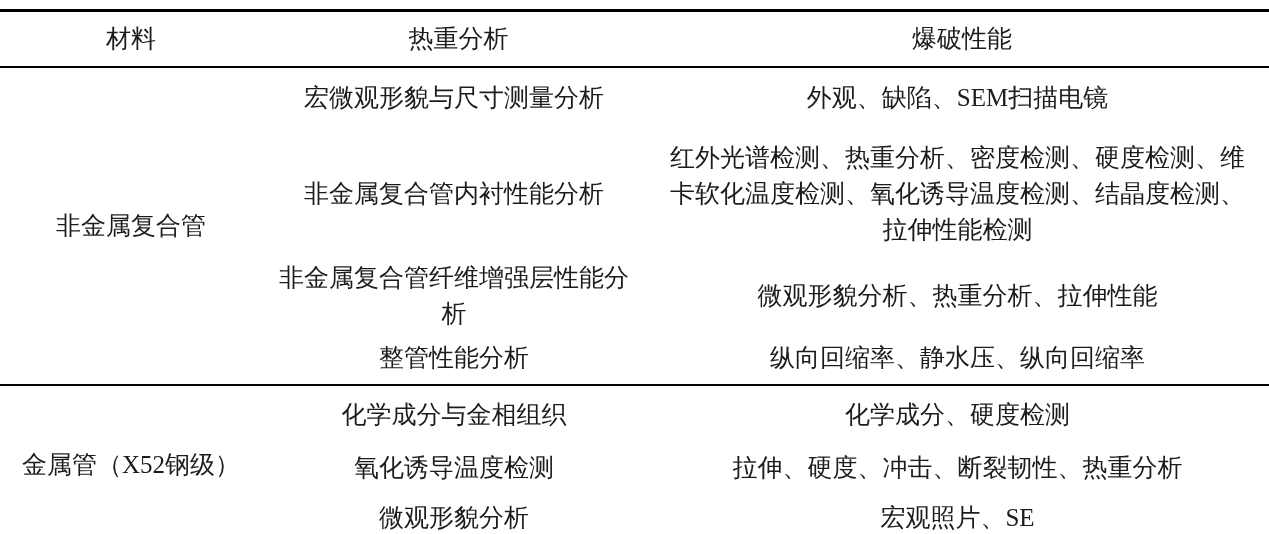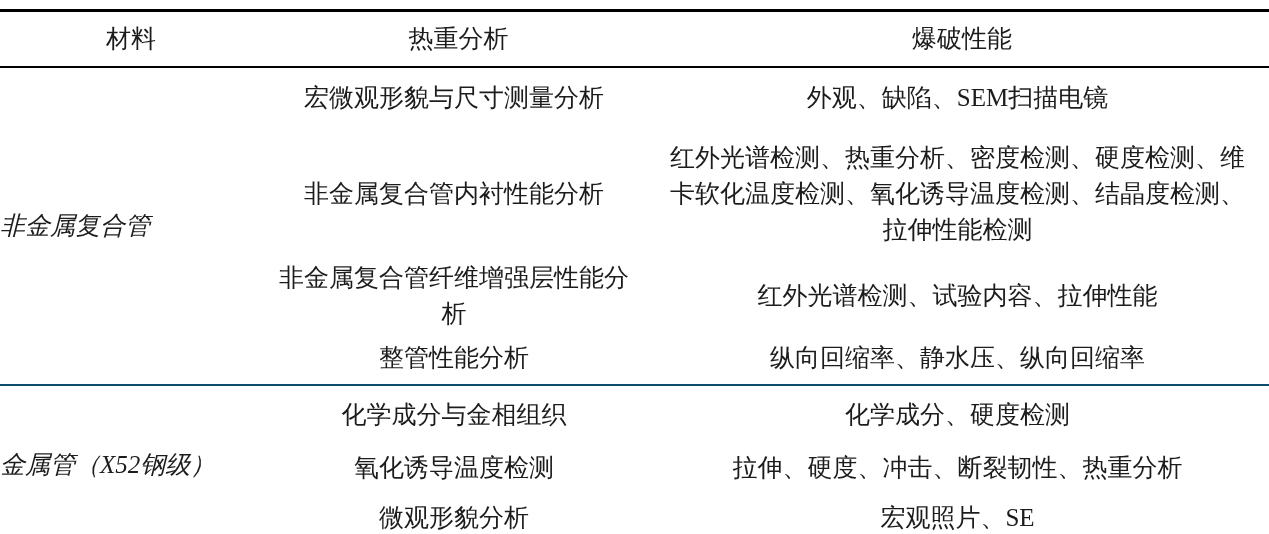--- a/index.html
+++ b/index.html
@@ -37,33 +37,33 @@
     padding: 0;
     vertical-align: middle;
     overflow: hidden;
   }
   tr.header-row th {
     height: 54px;
     text-align: center;
     border-bottom: 2px solid #000;
   }
   td.cell-material {
-    font-style: italic;
+    text-align: center;
   }
   td.cell-content, td.cell-items {
     text-align: center;
     padding-left: 13px;
     padding-right: 22px;
   }
   tr.r-h60  > td { height: 60px; }
   tr.r-h132 > td { height: 132px; }
   tr.r-h52  > td { height: 52px; }
   tr.r-h58  > td { height: 58px; }
   tr.r-h48  > td { height: 48px; }
-  tr.section-start > td { border-top: 2px solid #0c4a6e; }
+  tr.section-start > td { border-top: 2px solid #000000; }
 </style>
 </head>
 <body>
 
 <div class="page">
   <table class="spec-table">
     <colgroup>
       <col class="c-material">
       <col class="c-content">
       <col class="c-items">
@@ -79,21 +79,21 @@
         <td class="cell-material" rowspan="4">非金属复合管</td>
         <td class="cell-content">宏微观形貌与尺寸测量分析</td>
         <td class="cell-items">外观、缺陷、SEM扫描电镜</td>
       </tr>
       <tr class="r-h132">
         <td class="cell-content">非金属复合管内衬性能分析</td>
         <td class="cell-items">红外光谱检测、热重分析、密度检测、硬度检测、维卡软化温度检测、氧化诱导温度检测、结晶度检测、拉伸性能检测</td>
       </tr>
       <tr class="r-h52">
         <td class="cell-content">非金属复合管纤维增强层性能分析</td>
-        <td class="cell-items">红外光谱检测、试验内容、拉伸性能</td>
+        <td class="cell-items">微观形貌分析、热重分析、拉伸性能</td>
       </tr>
       <tr class="r-h52">
         <td class="cell-content">整管性能分析</td>
         <td class="cell-items">纵向回缩率、静水压、纵向回缩率</td>
       </tr>
 
       <tr class="r-h58 section-start">
         <td class="cell-material" rowspan="3">金属管（X52钢级）</td>
         <td class="cell-content">化学成分与金相组织</td>
         <td class="cell-items">化学成分、硬度检测</td>

